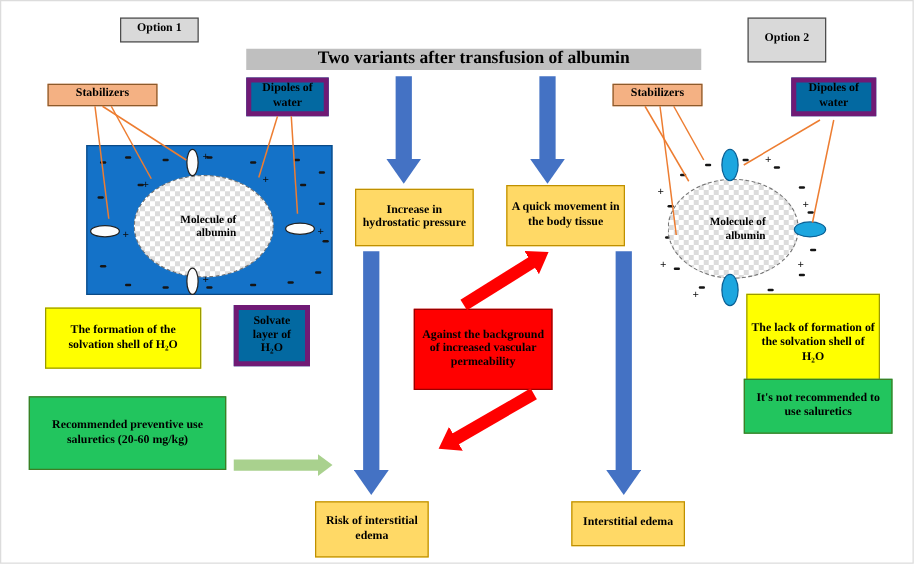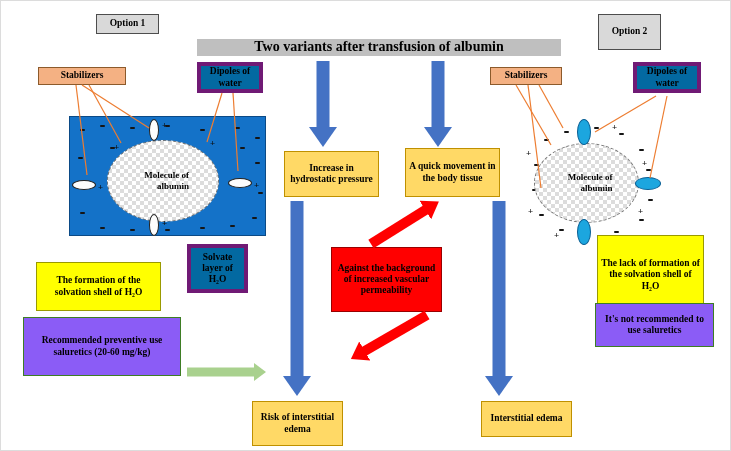--- a/index.html
+++ b/index.html
@@ -7,21 +7,21 @@
   .canvas{position:relative;width:731px;height:451px;background:#fff;border:1px solid #dcdcdc;overflow:hidden;}
   .box{position:absolute;display:flex;align-items:center;justify-content:center;text-align:center;
        font-weight:bold;line-height:1.18;padding:2px;font-size:9.5px;color:#000;}
   .gray{background:#d9d9d9;border:1px solid #4d4d4d;}
   .banner{background:#bfbfbf;font-size:14px;}
   .orange{background:#f4b183;border:1px solid #8c5a2b;}
   .cyan{background:#0369a1;border:4px solid #701a75;}
   .yellow{background:#ffff00;border:1px solid #9a9a00;}
   .gold{background:#ffd966;border:1px solid #bf9000;}
   .red{background:#ff0000;border:1px solid #990000;}
-  .green{background:#8b5cf6;border:1px solid #3e7d24;}
+  .green{background:#22c55e;border:1px solid #3e7d24;}
   .holder{position:absolute;}
   .bluebox{background:#1472c8;border:1px solid #0b4a86;}
   .ellipse{position:absolute;border-radius:50%;border:1px dashed #777;
     background:repeating-conic-gradient(#dcdcdc 0% 25%,#ffffff 0% 50%);background-size:8px 8px;
     display:flex;align-items:center;justify-content:center;text-align:right;
     font-weight:bold;font-size:9px;line-height:1.25;color:#000;}
   .ellipse span{display:inline-block;width:52px;}
   .wdip{position:absolute;background:#fdfdfd;border:1px solid #222;border-radius:50%;}
   .bdip{position:absolute;background:#1ca6df;border:1px solid #0a5f94;border-radius:50%;}
   .dash{position:absolute;width:5px;height:2px;background:#151515;border-radius:1px;}
@@ -50,29 +50,29 @@
     <div class="wdip" style="left:2px;top:63px;width:24px;height:10px;"></div>
     <div class="wdip" style="left:158px;top:61px;width:24px;height:10px;"></div>
     <span class="plus" style="left:92px;top:4px;">+</span>
     <span class="plus" style="left:92px;top:102px;">+</span>
     <span class="plus" style="left:28px;top:66px;">+</span>
     <span class="plus" style="left:184px;top:64px;">+</span>
     <span class="plus" style="left:44px;top:26px;">+</span>
     <span class="plus" style="left:140px;top:22px;">+</span>
   </div>
 
-  <div class="box yellow" style="left:35px;top:245px;width:125px;height:49px;margin-top:16px;">The formation of the solvation shell of H₂O</div>
+  <div class="box yellow" style="left:35px;top:245px;width:125px;height:49px;">The formation of the solvation shell of H₂O</div>
   <div class="box cyan" style="left:186px;top:243px;width:61px;height:49px;">Solvate layer of H₂O</div>
   <div class="box green" style="left:22px;top:316px;width:158px;height:59px;">Recommended preventive use saluretics (20-60 mg/kg)</div>
 
   <div class="box gold" style="left:283px;top:150px;width:95px;height:46px;">Increase in hydrostatic pressure</div>
   <div class="box gold" style="left:404px;top:147px;width:95px;height:49px;">A quick movement in the body tissue</div>
   <div class="box red" style="left:330px;top:246px;width:111px;height:65px;">Against the background of increased vascular permeability</div>
   <div class="box gold" style="left:251px;top:400px;width:91px;height:45px;">Risk of interstitial edema</div>
-  <div class="box gold" style="left:456px;top:400px;width:91px;height:36px;margin-left:24px;">Interstitial edema</div>
+  <div class="box gold" style="left:456px;top:400px;width:91px;height:36px;">Interstitial edema</div>
 
   <div class="box orange" style="left:489px;top:66px;width:72px;height:18px;">Stabilizers</div>
   <div class="box cyan" style="left:632px;top:61px;width:68px;height:31px;">Dipoles of water</div>
 
   <div class="holder" style="left:523px;top:118px;width:140px;height:130px;">
     <div class="dash" style="left:20px;top:20px;box-shadow:20px -8px 0 #151515,50px -12px 0 #151515,75px -6px 0 #151515,95px 10px 0 #151515,102px 30px 0 #151515,104px 60px 0 #151515,95px 80px 0 #151515,70px 92px 0 #151515,40px 96px 0 #151515,15px 90px 0 #151515,-5px 75px 0 #151515,-12px 50px 0 #151515,-10px 25px 0 #151515;"></div>
     <div class="ellipse" style="left:10px;top:24px;width:105px;height:80px;">
         <span>Molecule of albumin</span>
       </div>
     <div class="bdip" style="left:53px;top:0;width:14px;height:26px;"></div>

